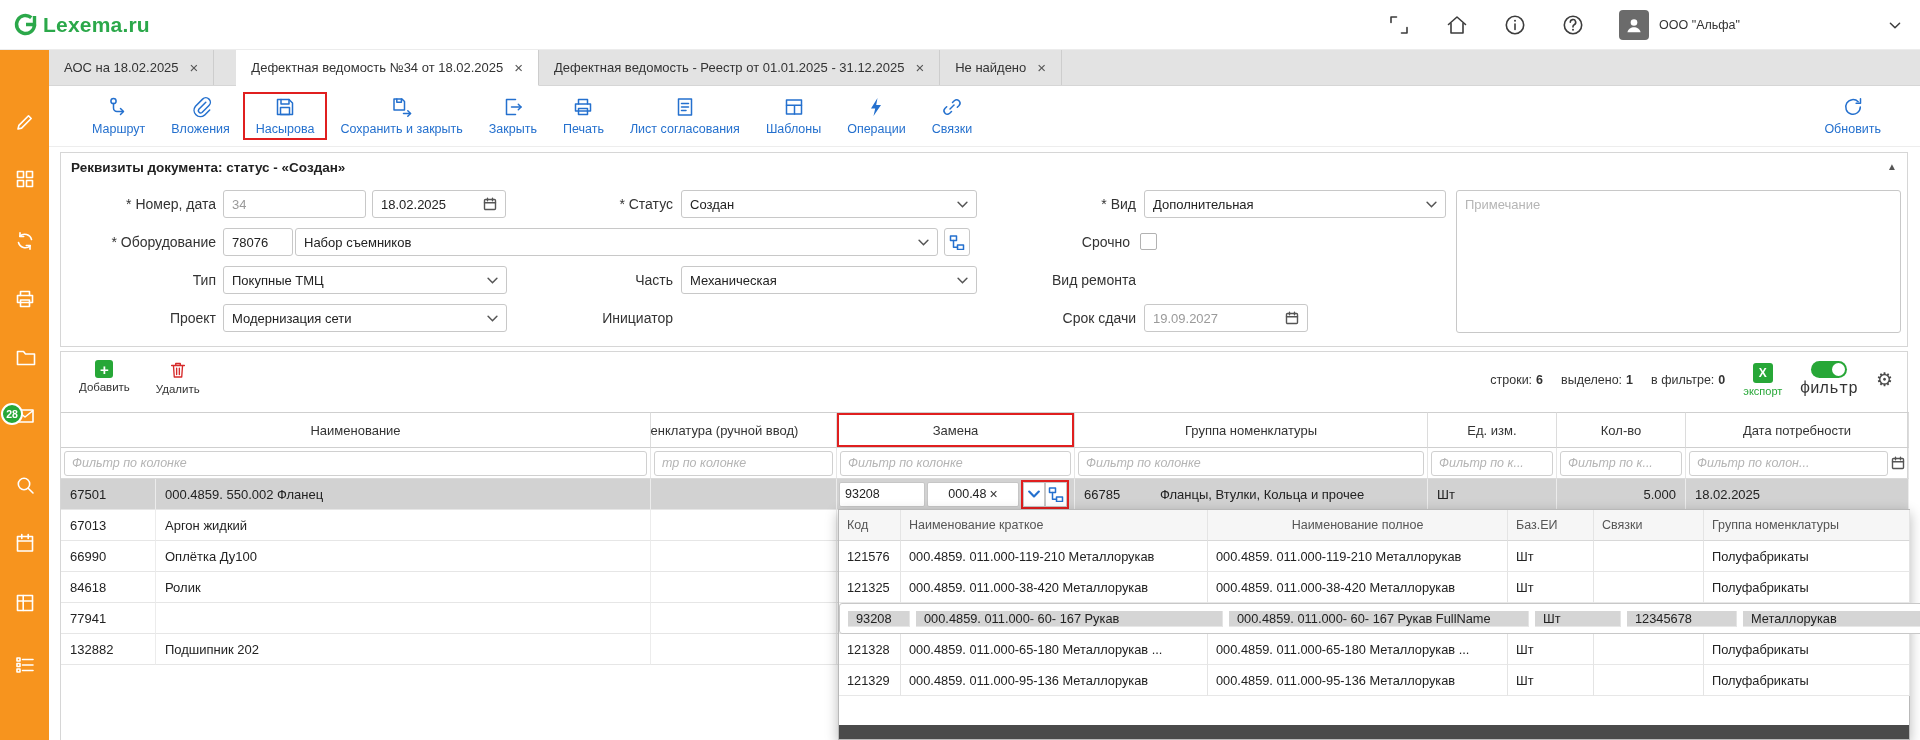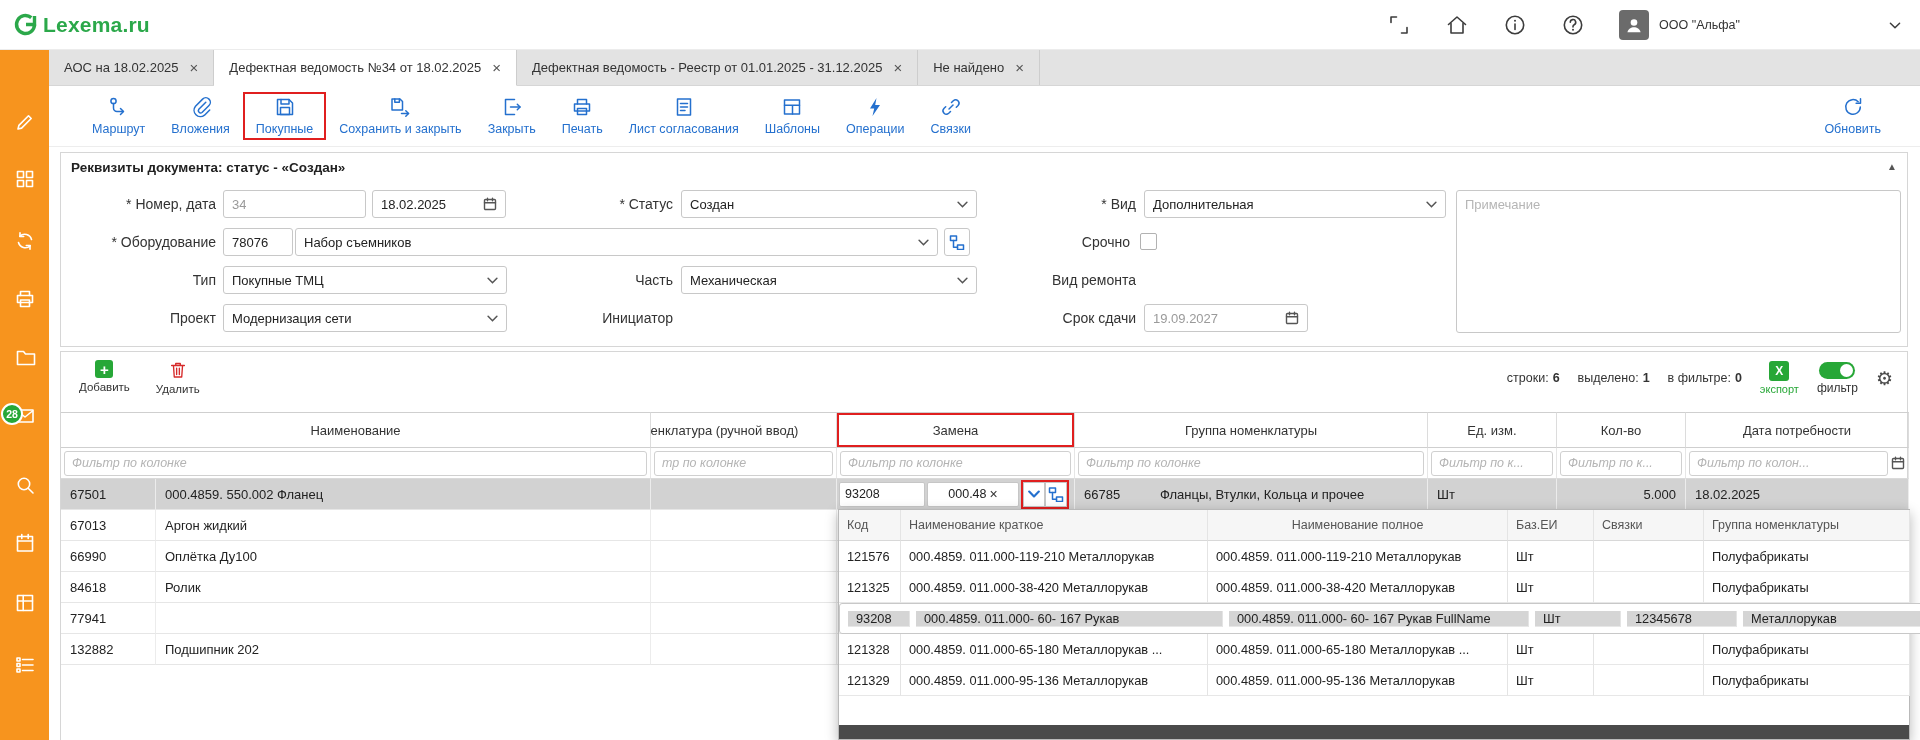--- a/index.html
+++ b/index.html
@@ -24,21 +24,21 @@
   .hd-chev { margin-left:110px; }
 
   
   .sidebar { position:absolute; top:50px; left:0; width:49px; height:690px; background:#F7941E; }
   .sb-item { position:absolute; left:0; width:49px; height:28px; display:flex; align-items:center; justify-content:center; cursor:pointer; }
   .sb-badge { position:absolute; left:1px; top:1px; width:22px; height:22px; background:#27A737; border:2px solid #fff; border-radius:50%; color:#fff; font-size:10.5px; font-weight:bold; display:flex; align-items:center; justify-content:center; }
 
   
   .tabbar { position:absolute; top:50px; left:49px; right:0; height:36px; background:#e3e3e3; display:flex; border-bottom:1px solid #d6d6d6; }
   .tab { display:flex; align-items:center; gap:11px; padding:0 15px; border-right:1px solid #cdcdcd; font-size:13px; color:#333; cursor:pointer; white-space:nowrap; }
-  .tab.active { background:#fff; border-bottom:1px solid #fff; margin-bottom:-1px; }
+  .tab.active { background:#fff; border-bottom:1px solid #fff; margin-bottom:-1px;margin-left:22px; }
   .tab .x { color:#555; font-size:15px; line-height:1; cursor:pointer; }
 
   
   .toolbar { position:absolute; top:86px; left:49px; right:0; height:61px; background:#fff; border-bottom:1px solid #ededed; display:flex; align-items:center; padding-left:30px; }
   .tb-item { display:flex; flex-direction:column; align-items:center; justify-content:center; gap:4px; padding:4px 13px; color:#2470CE; font-size:12.5px; cursor:pointer; white-space:nowrap; }
   .tb-item.hl { border:2px solid #E01F1F; padding:2px 11px; }
   .tb-refresh { margin-left:auto; margin-right:26px; }
 
   
   .form-box { position:absolute; top:152px; left:60px; width:1848px; height:195px; border:1px solid #d6d6d6; background:#fff; }
@@ -61,21 +61,21 @@
   .g-act { display:flex; flex-direction:column; align-items:center; gap:3px; font-size:11.5px; color:#333; cursor:pointer; }
   .add-ic { width:18px; height:18px; background:#27A737; border-radius:3px; color:#fff; font-size:15px; font-weight:bold; display:flex; align-items:center; justify-content:center; line-height:1; }
   .g-stats { position:absolute; top:9px; right:14px; display:flex; align-items:center; gap:18px; }
   .stat { font-size:12.5px; color:#333; white-space:nowrap; }
   .stat b { margin-left:4px; }
   .mini-col { display:flex; flex-direction:column; align-items:center; gap:2px; cursor:pointer; }
   .exp-ic { width:20px; height:20px; background:#27A737; border-radius:3px; color:#fff; font-weight:bold; font-size:12px; display:flex; align-items:center; justify-content:center; }
   .exp-lab { font-size:11px; color:#27A737; }
   .toggle { width:36px; height:17px; background:#27A737; border-radius:9px; position:relative; }
   .toggle::after { content:""; position:absolute; right:2px; top:2px; width:13px; height:13px; background:#fff; border-radius:50%; }
-  .tog-lab { font-size:12px; color:#333; }
+  .tog-lab { font-size:16px; color:#333;font-family:Liberation Mono, monospace; }
   .gear { font-size:19px; color:#4a4a4a; line-height:1; cursor:pointer; }
 
   .g-table { position:absolute; top:60px; left:0; right:0; }
   .grow { display:grid; grid-template-columns:95px 495px 186px 238px 353px 129px 129px 223px; }
   .ghead { height:36px; }
   .hcell { border-right:1px solid #dcdcdc; border-top:1px solid #cfcfcf; border-bottom:1px solid #cfcfcf; display:flex; align-items:center; justify-content:center; font-size:13px; color:#333; overflow:hidden; white-space:nowrap; position:relative; cursor:pointer; }
   .hcell.span2 { grid-column:span 2; }
   .clip span { margin-left:-26px; }
   .red-box { position:absolute; inset:0; border:2px solid #E01F1F; pointer-events:none; }
   .frow { height:31px; }
@@ -261,21 +261,21 @@
         <path d="M15.8 6.3l-7 7a2.3 2.3 0 0 0 3.2 3.2l7-7a4.5 4.5 0 0 0-6.4-6.4L5.5 10.2a6.4 6.4 0 0 0 9 9l5.2-5.2"></path>
       </svg>
     <span>Вложения</span>
   </div>
   <div class="tb-item blue-ic hl">
     <svg width="22" height="22" viewBox="0 0 22 22">
         <path d="M3.5 3.5h11.5l3.5 3.5v11.5H3.5z"></path>
         <path d="M7 3.5V8h8V3.5"></path>
         <rect x="6.5" y="11.5" width="9" height="7"></rect>
       </svg>
-    <span>Покупные</span>
+    <span>Насырова</span>
   </div>
   <div class="tb-item blue-ic">
     <svg width="22" height="22" viewBox="0 0 22 22">
         <path d="M3 3h8l2.5 2.5V14H3z"></path>
         <path d="M5.8 3v3.2h4.6V3"></path>
         <path d="M12.5 17.5h7"></path>
         <path d="M16.8 14.8l2.7 2.7-2.7 2.7"></path>
       </svg>
     <span>Сохранить и закрыть</span>
   </div>

